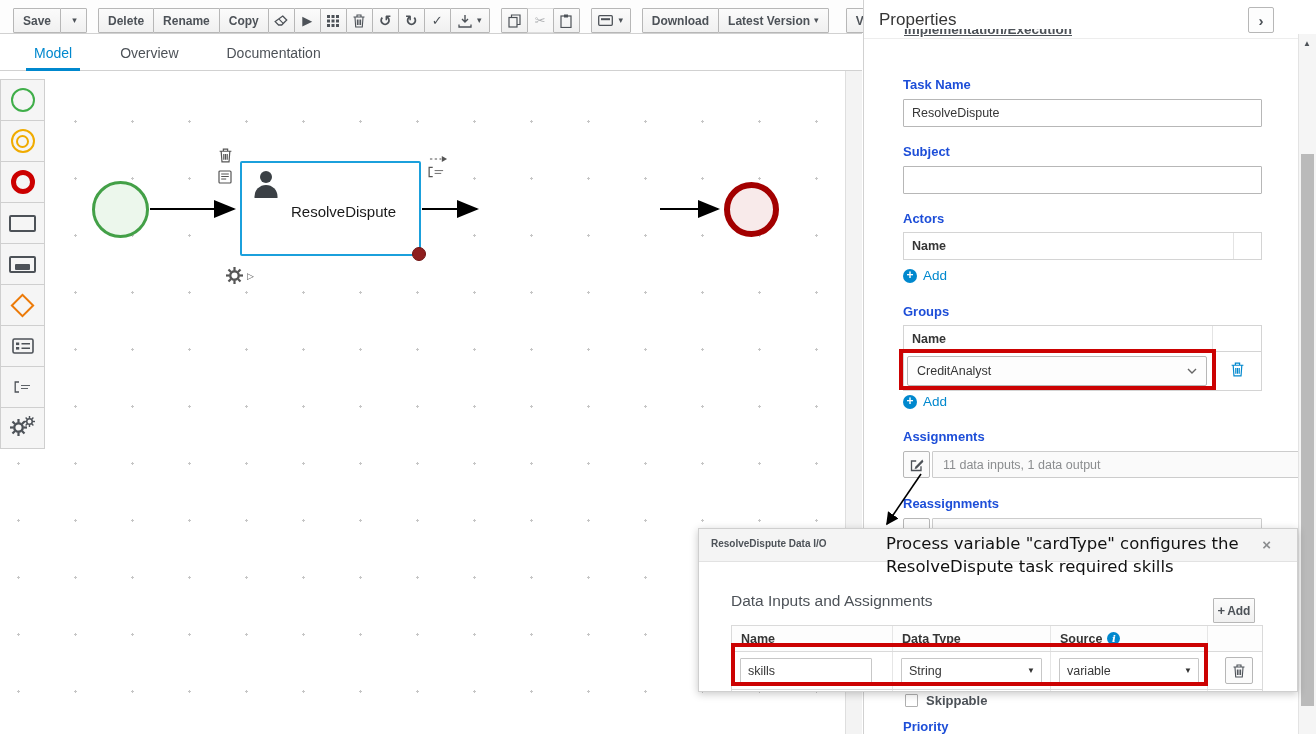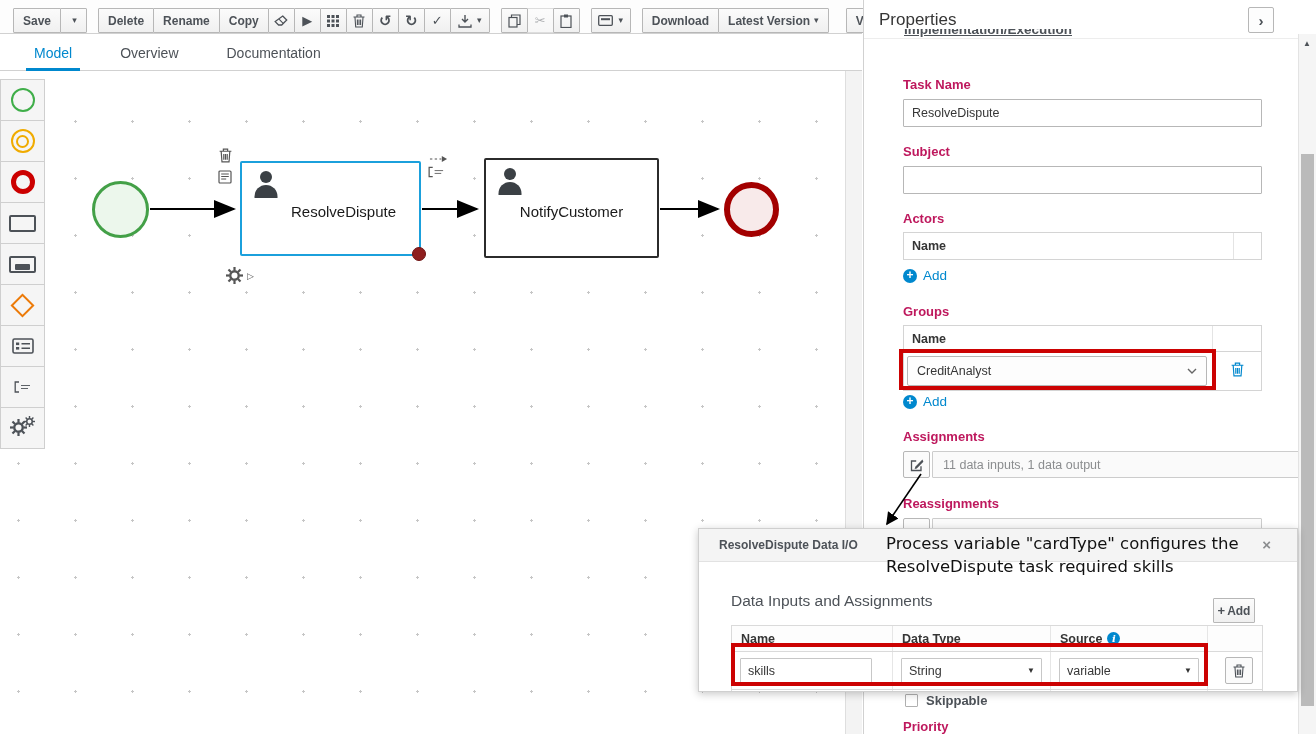--- a/index.html
+++ b/index.html
@@ -65,21 +65,21 @@
   .canvas-note { position:absolute; left:691px; top:274px; width:212px; font-size:16.5px; line-height:22px; color:#0d0d0d; font-family:"DejaVu Sans",sans-serif; z-index:6; }
 
   
   .panel { position:absolute; left:863px; top:0; width:435px; height:734px; background:#fff; border-left:1px solid #d1d1d1; }
   .panel-head { position:absolute; left:0; top:0; width:100%; height:39px; border-bottom:1px solid #ededed; }
   .panel-title { position:absolute; left:15px; top:10px; font-size:17px; color:#363636; }
   .collapse-btn { position:absolute; right:24px; top:7px; width:26px; height:26px; background:#fdfdfd; border:1px solid #b7b7b7; border-radius:2px; font-size:15px; font-weight:700; color:#4d5258; display:flex; align-items:center; justify-content:center; }
   .section-clip { position:absolute; left:40px; top:29px; height:11px; overflow:hidden; }
   .section-clip span { display:block; margin-top:-7px; font-size:13.5px; font-weight:700; color:#4d5258; text-decoration:underline; }
 
-  .lbl { position:absolute; font-size:13px; font-weight:700; color:#be185d; }
+  .lbl { position:absolute; font-size:13px; font-weight:700; color:#1d4ed8; }
   .inp { position:absolute; height:28px; border:1px solid #b7b7b7; border-radius:1px; background:#fff; font-size:12.5px; color:#363636; padding:0 8px; font-family:inherit; }
   .mini-table { position:absolute; left:903px; width:359px; border:1px solid #d4d4d4; background:#fff; }
   .mt-head { height:26px; display:flex; align-items:center; font-size:12.5px; font-weight:700; color:#363636; border-bottom:1px solid #d4d4d4; }
   .mt-head .cell { padding-left:8px; flex:1; }
   .mt-head .acell { width:28px; border-left:1px solid #e4e4e4; height:100%; }
   .mt-head.no-bottom { border-bottom:none; }
   .mt-row { height:38px; display:flex; align-items:center; border-top:1px solid #d4d4d4; }
   .mt-row .rcell { flex:1; padding:0 5px 0 3px; }
   .mt-row .acell { width:49px; border-left:1px solid #e4e4e4; height:100%; display:flex; align-items:center; justify-content:center; }
   .selectbox { height:30px; background:#fdfdfd; border:1px solid #b7b7b7; border-radius:2px; display:flex; align-items:center; font-size:12.5px; color:#363636; padding:0 9px; justify-content:space-between; }
@@ -90,21 +90,21 @@
   .checkbox { position:absolute; width:13px; height:13px; border:1px solid #b0b0b0; border-radius:1px; background:#fff; }
 
   
   .pscroll { position:absolute; left:1298px; top:34px; width:18px; height:700px; background:#f5f5f5; border-left:1px solid #e3e3e3; }
   .pscroll-up { position:absolute; left:4px; top:5px; font-size:8px; color:#4d5258; }
   .pscroll-thumb { position:absolute; left:2px; top:120px; width:13px; height:552px; background:#bababa; }
 
   
   .dialog { position:absolute; left:698px; top:528px; width:600px; height:164px; background:#fff; border:1px solid #cfcfcf; box-shadow:0 2px 8px rgba(0,0,0,.22); overflow:hidden; z-index:5; }
   .dlg-head { position:absolute; left:0; top:0; width:100%; height:33px; background:#f4f4f4; border-bottom:1px solid #e2e2e2; }
-  .dlg-title { position:absolute; left:20px; top:9px; font-size:12px; font-weight:700; color:#4d5258; }
+  .dlg-title { position:absolute; left:12px; top:9px; font-size:10px; font-weight:700; color:#4d5258; }
   .dlg-close { position:absolute; right:26px; top:7px; font-size:15px; font-weight:700; color:#8b8d8f; background:none; border:none; }
   .dlg-section { position:absolute; left:32px; top:63px; font-size:15.5px; color:#4d5258; }
   .dlg-add { position:absolute; left:514px; top:69px; width:42px; height:25px; background:linear-gradient(#fbfbfb,#f0f0f0); border:1px solid #b7b7b7; border-radius:1px; font-size:12px; font-weight:700; color:#4d5258; display:flex; align-items:center; justify-content:center; gap:2px; }
   .dlg-table { position:absolute; left:32px; top:96px; width:532px; border:1px solid #dadada; }
   .dlg-thead { display:flex; height:25px; align-items:center; font-size:12.5px; font-weight:700; color:#363636; background:#fdfdfd; }
   .dlg-thead > div { padding-left:9px; height:100%; display:flex; align-items:center; gap:5px; }
   .dlg-trow { display:flex; height:38px; align-items:center; border-top:1px solid #dadada; }
   .col-name { width:160px; }
   .col-type { width:158px; border-left:1px solid #e6e6e6; }
   .col-src { width:157px; border-left:1px solid #e6e6e6; }
@@ -320,24 +320,20 @@
     </svg>
 
     <div class="evt-start"></div>
 
     <div class="task task-1">
       <div class="person"></div>
       <span class="task-label">ResolveDispute</span>
       <div class="corner-dot"></div>
     </div>
 
-    <div class="task task-2">
-      <div class="person"></div>
-      <span class="task-label">NotifyCustomer</span>
-    </div>
 
     <div class="evt-end"></div>
 
     <span class="ctx" style="left:219px;top:77px"><svg width="13" height="15">
           <use href="#i-trash"></use>
         </svg></span>
     <span class="ctx" style="left:218px;top:99px"><svg width="14" height="14">
           <use href="#i-form"></use>
         </svg></span>
     <span class="ctx" style="left:226px;top:196px"><svg width="17" height="17">

